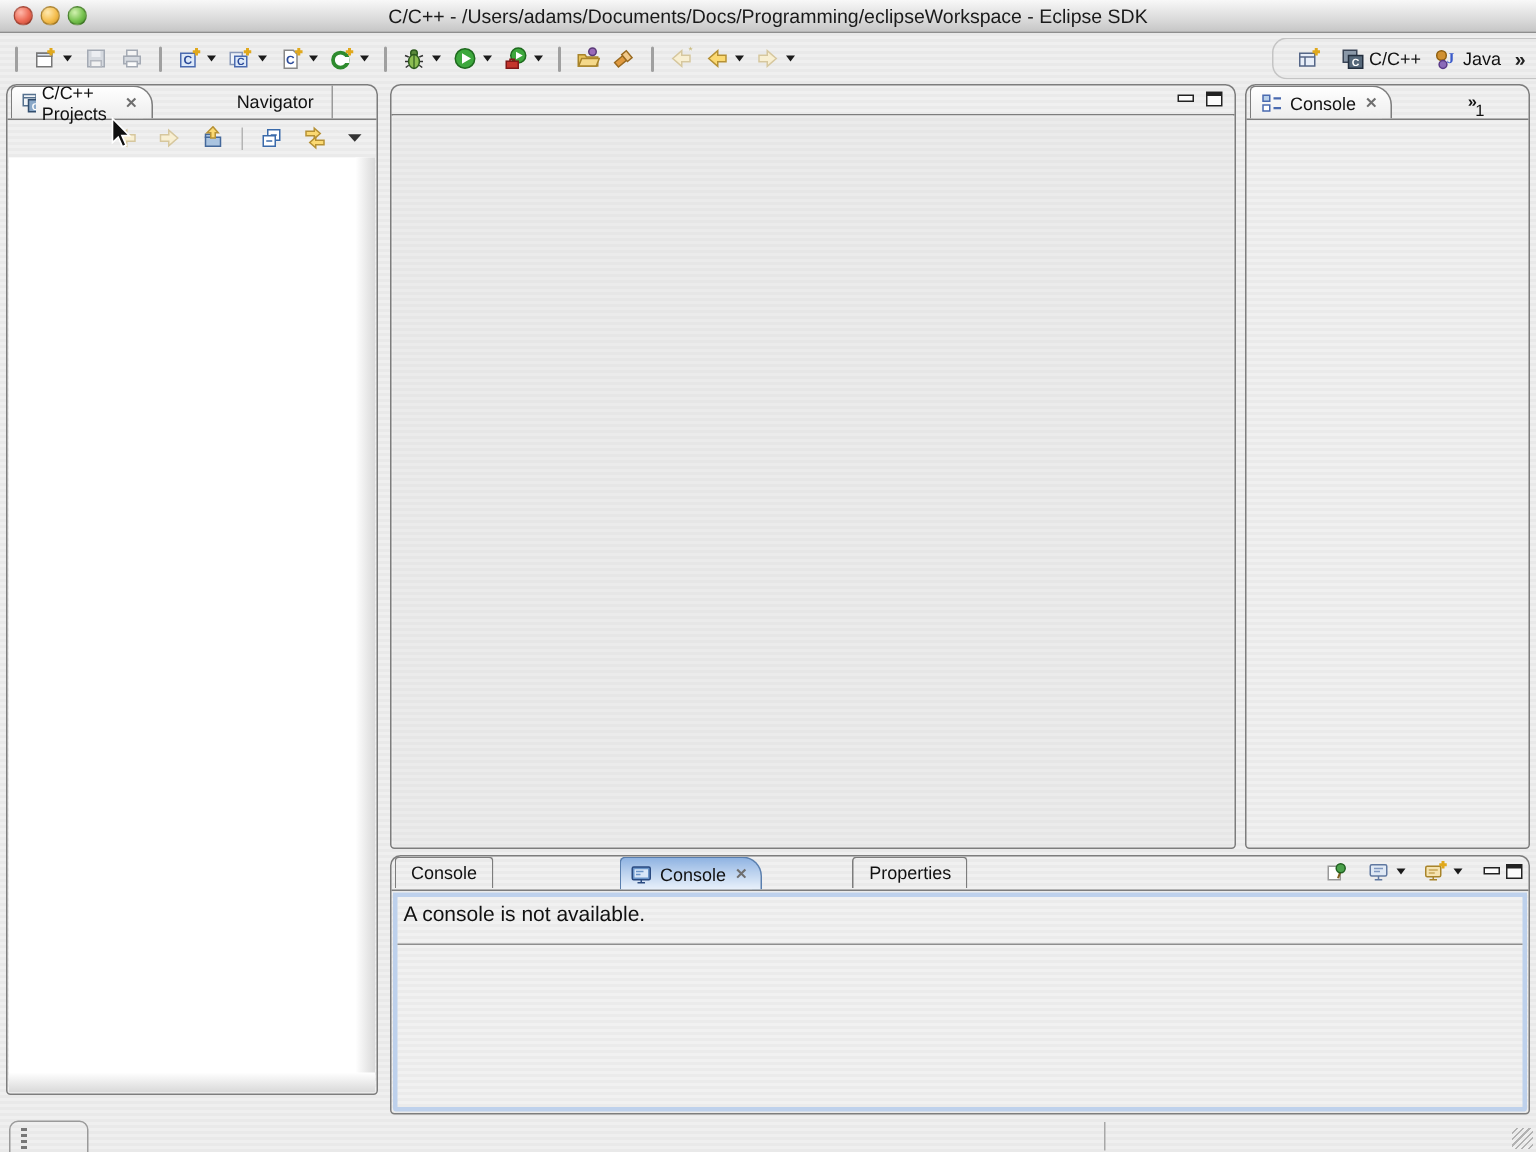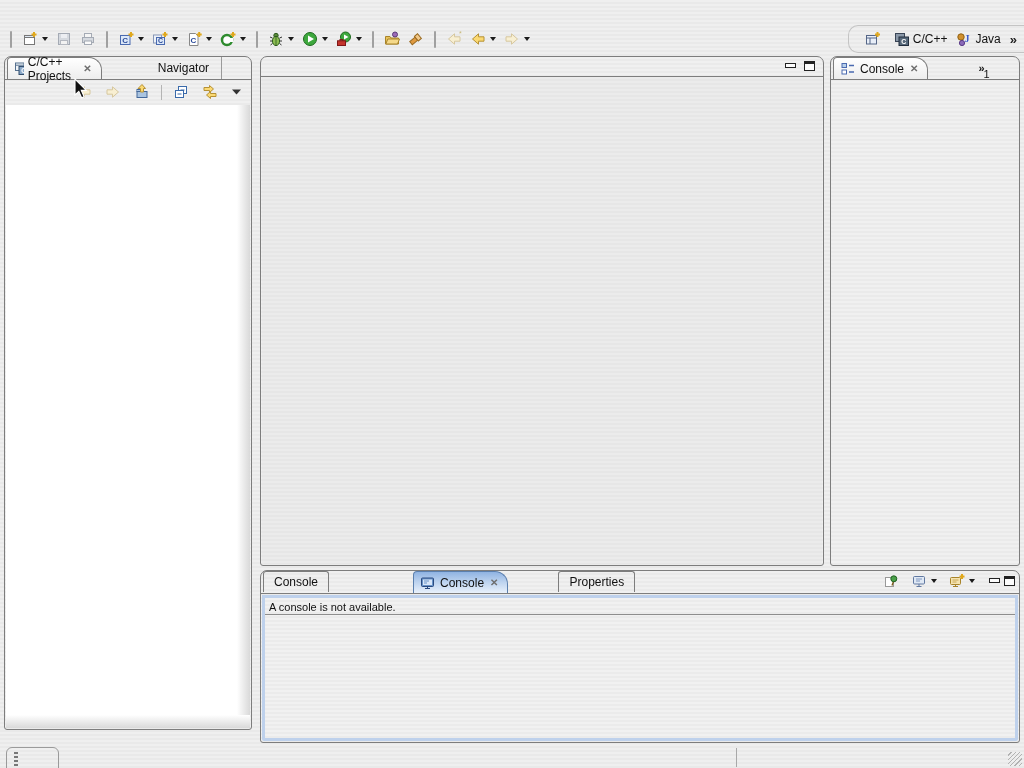--- a/index.html
+++ b/index.html
@@ -62,37 +62,43 @@
   .tree::after{ content:''; position:absolute; left:0; right:0; bottom:0; height:13px;
                 background:linear-gradient(#ffffff,#d9d9d9); }
   .tree::before{ content:''; position:absolute; top:0; bottom:0; right:0; width:13px;
                 background:linear-gradient(to right,#ffffff,#d9d9d9); }
   .edit-strip{ height:20px; border-bottom:1px solid #7d7d7d; display:flex; align-items:center; }
   .edit-content{ position:absolute; left:1px; right:1px; top:20px; bottom:1px;
                  background: repeating-linear-gradient(to bottom,#ebebeb 0 2px,#e6e6e6 2px 4px); border-radius:0 0 2px 2px; }
   .out-content{ padding:7px 3px; font-size:11px; color:#111; }
   .con-wrap{ position:absolute; left:1px; right:1px; top:24px; bottom:1px; border:3px solid #bed1ec;
              background: repeating-linear-gradient(to bottom,#f1f1f1 0 2px,#ebebeb 2px 4px); border-radius:0 0 2px 2px; }
-  .con-msg{ font-size:11px; color:#111; padding:3px 4px 1px 4px; border-bottom:1px solid #8e8e8e; }
+  .con-msg{ font-size:14px; color:#111; padding:3px 4px 12px 4px; border-bottom:1px solid #8e8e8e; }
   .con-tools{ margin-left:auto; display:flex; align-items:center; gap:4px; padding-bottom:3px; }
   
   .statusbar{ position:absolute; left:0; top:745px; width:1024px; height:23px; }
   .fastview{ position:absolute; left:6px; top:2px; width:53px; height:30px; border:1px solid #9a9a9a; border-radius:6px 6px 0 0; }
   .fv-grip{ position:absolute; left:7px; top:4px; width:4px; height:15px;
             background: repeating-linear-gradient(to bottom,#777 0 2px,transparent 2px 4px); }
   .status-vsep{ position:absolute; left:736px; top:3px; width:1px; height:19px; background:#a8a8a8; }
   .resize-grip{ position:absolute; right:2px; bottom:2px; width:14px; height:14px;
             background: repeating-linear-gradient(135deg, transparent 0 2px, #b2b2b2 2px 3px); }
   .cursor{ position:absolute; left:73px; top:78px; z-index:20; }
 </style>
 </head>
 <body>
 
 <div class="window">
 
+  <div class="titlebar">
+    <span class="light red"></span>
+    <span class="light yellow"></span>
+    <span class="light green"></span>
+    <div class="title">C/C++ - /Users/adams/Documents/Docs/Programming/eclipseWorkspace - Eclipse SDK</div>
+  </div>
 
   <div class="toolbar">
     <span class="tsep"></span>
 
     <span class="ti">
       <svg class="ico" width="16" height="16">
         <rect x="2.5" y="4.5" width="10" height="9" fill="#fff" stroke="#777"></rect>
         <rect x="2.5" y="4.5" width="10" height="2" fill="#dde6f2" stroke="#777"></rect>
         <path d="M12 1v5M9.5 3.5h5" stroke="#e0a81c" stroke-width="2"></path>
       </svg>
@@ -346,21 +352,21 @@
       <div class="tab-sel focused">
         <svg class="tabicon" width="16" height="16">
           <rect x="1.5" y="3" width="12" height="8.5" rx="1" fill="#6a94c8" stroke="#2a4a80"></rect>
           <rect x="3" y="4.5" width="9" height="5.5" fill="#d8e6f8"></rect>
           <path d="M4 6h5M4 8h3" stroke="#6a94c8"></path>
           <path d="M7.5 11.5v1.5M5 13.5h5" stroke="#2a4a80"></path>
         </svg>
         <span>Console</span>
         <span class="close">✕</span>
       </div>
-      <div class="tab-boxed" style="margin-left:6px;">
+      <div class="tab-boxed" style="margin-left:16px;">
         <span>Properties</span>
       </div>
       <div class="con-tools">
         <span class="ti">
           <svg class="ico" width="16" height="16">
             <rect x="2.5" y="4.5" width="8" height="9" fill="#fff" stroke="#999"></rect>
             <path d="M10.5 8.5L9 12.5" stroke="#806020" stroke-width="1.4"></path>
             <circle cx="10.8" cy="5.8" r="3" fill="#4aa04a" stroke="#206020"></circle>
           </svg>
         </span>

